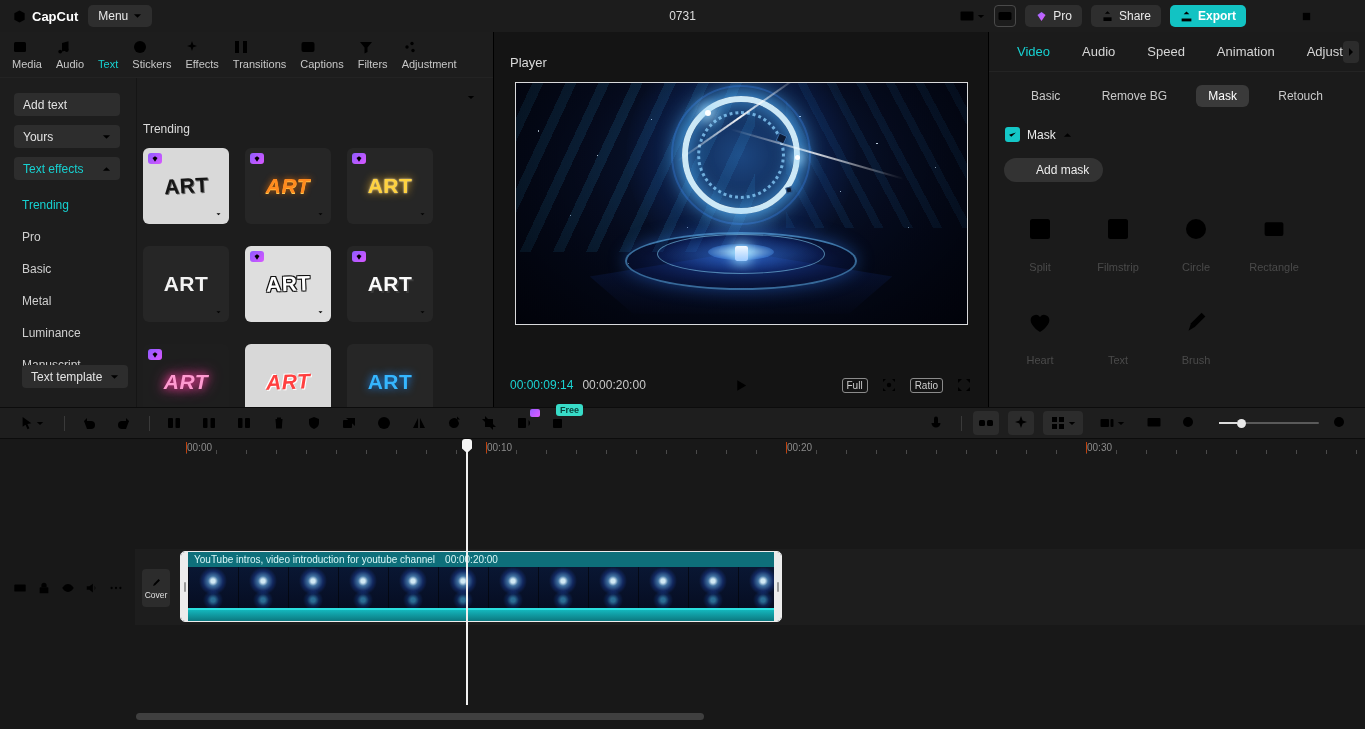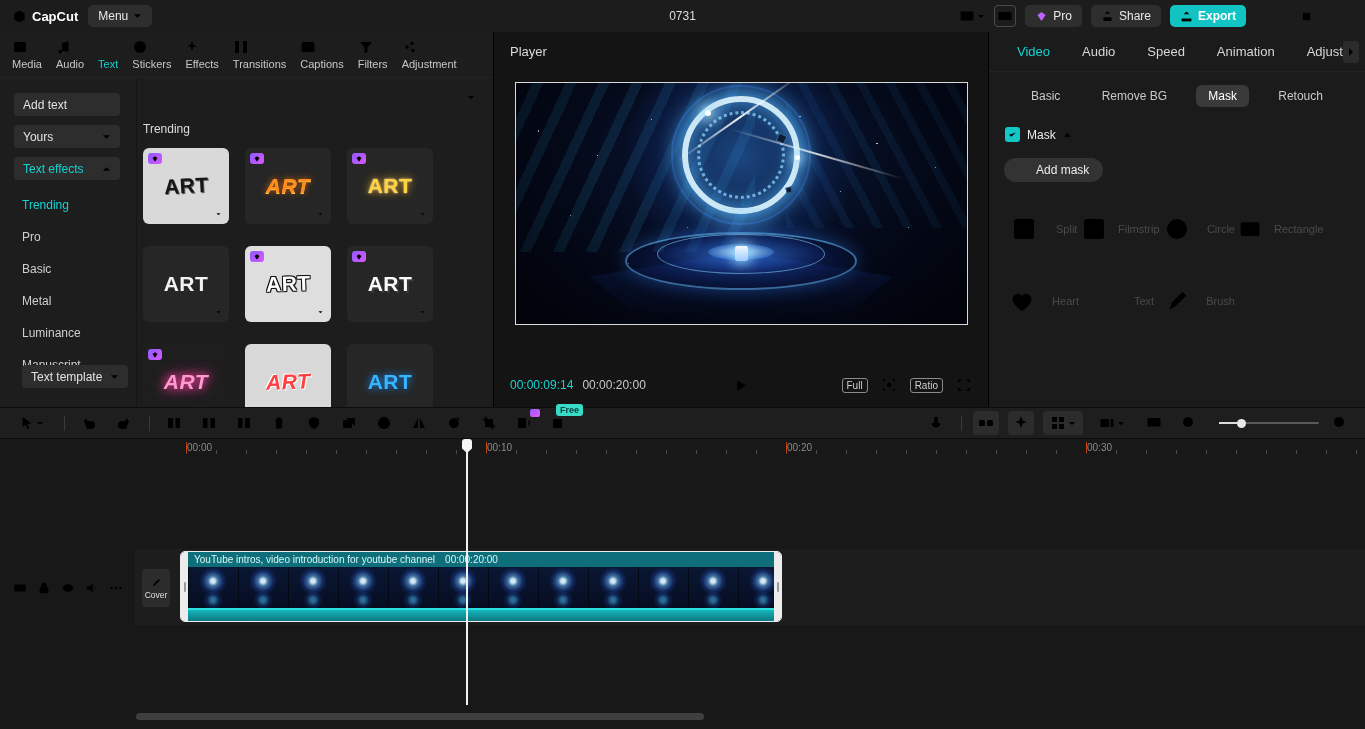--- a/index.html
+++ b/index.html
@@ -65,21 +65,21 @@
   .card.s5{background:#dedede}.card.s5 .art{color:#fff;font-style:normal;transform:rotate(-2deg);text-shadow:-1px -1px 0 #111,1px -1px 0 #111,-1px 1px 0 #111,1px 1px 0 #111}
   .card.s6 .art{color:#fafafa;font-style:normal;text-shadow:2px 2px 0 #3a3a3a}
   .card.s7{background:#1e1e1e}.card.s7 .art{color:#ff9ad0;text-shadow:0 0 8px #ff3fa0,0 0 15px #ff3fa0}
   .card.s8{background:#d8d8d8}.card.s8 .art{color:#ff4040;transform:rotate(-2deg);text-shadow:-1px -1px 0 #fff,1px 1px 0 #fff}
   .card.s9 .art{color:#35b6ff;font-style:normal;text-shadow:0 0 9px #1f8fff}
   .dl{position:absolute;right:5px;bottom:4px;color:#efefef;opacity:.95}
   .probadge{position:absolute;left:5px;top:5px;width:14px;height:11px;border-radius:3px;
     background:linear-gradient(135deg,#8d5bff,#d957ff);display:flex;align-items:center;justify-content:center}
 
   
-  .player-head{height:38px;display:flex;align-items:center;justify-content:space-between;
+  .player-head{height:38px;display:flex;align-items:flex-end;justify-content:space-between;
     padding:0 16px;color:#dadada;font-size:13px}
   .stage{height:293px;display:flex;justify-content:center;padding-top:12px}
   .video{position:relative;width:453px;height:243px;border:1px solid rgba(255,255,255,.85);
     background:radial-gradient(ellipse at 50% 32%,#0a1a3a 0%,#050b1e 48%,#02050e 100%);overflow:hidden}
   .stars{position:absolute;inset:0;background-image:
     radial-gradient(1.5px 1.5px at 5% 20%,rgba(220,240,255,.9) 50%,transparent 51%),
     radial-gradient(1px 1px at 12% 55%,rgba(200,230,255,.7) 50%,transparent 51%),
     radial-gradient(1px 1px at 18% 30%,rgba(220,240,255,.8) 50%,transparent 51%),
     radial-gradient(1.5px 1.5px at 25% 75%,rgba(200,230,255,.6) 50%,transparent 51%),
     radial-gradient(1px 1px at 30% 15%,rgba(220,240,255,.8) 50%,transparent 51%),
@@ -147,21 +147,21 @@
   .rsubtabs{height:30px;margin-top:9px;display:flex;align-items:center;justify-content:space-between;
     padding:0 30px;font-size:12px;color:#c9c9c9}
   .rsub{padding:4px 12px;border-radius:6px}
   .rsub.active{background:#3a3a3a;color:#fff}
   .mask-toggle{display:flex;align-items:center;gap:7px;margin:16px 0 0 16px;font-size:12px;color:#ececec}
   .cb{width:15px;height:15px;background:#14c7c7;border-radius:3px;display:flex;align-items:center;justify-content:center;color:#fff}
   .chdim{color:#9a9a9a}
   .addmask{display:flex;align-items:center;gap:6px;margin:16px 0 0 15px;height:24px;padding:0 14px;
     background:#333;border-radius:12px;color:#ececec;font-size:12px}
   .mask-grid{display:grid;grid-template-columns:repeat(4,78px);row-gap:26px;margin:24px 0 0 12px}
-  .mcell{display:flex;flex-direction:row;align-items:center;gap:9px}
+  .mcell{display:flex;flex-direction:column;align-items:center;gap:9px}
   .mico{width:46px;height:46px;display:flex;align-items:center;justify-content:center;color:#3e3e3e}
   .mico svg{width:30px;height:30px}
   .mlabel{font-size:11px;color:#4a4a4a}
 
   
   .toolbar{position:absolute;left:0;top:407px;right:0;height:32px;background:#1e1e1e;
     border-top:1px solid #0c0c0c;border-bottom:1px solid #0c0c0c;
     display:flex;align-items:center;padding:0 12px;color:#c9c9c9}
   .tbtn{position:relative;width:26px;height:24px;display:flex;align-items:center;justify-content:center;
     margin-right:9px;border-radius:4px;color:#c9c9c9}

